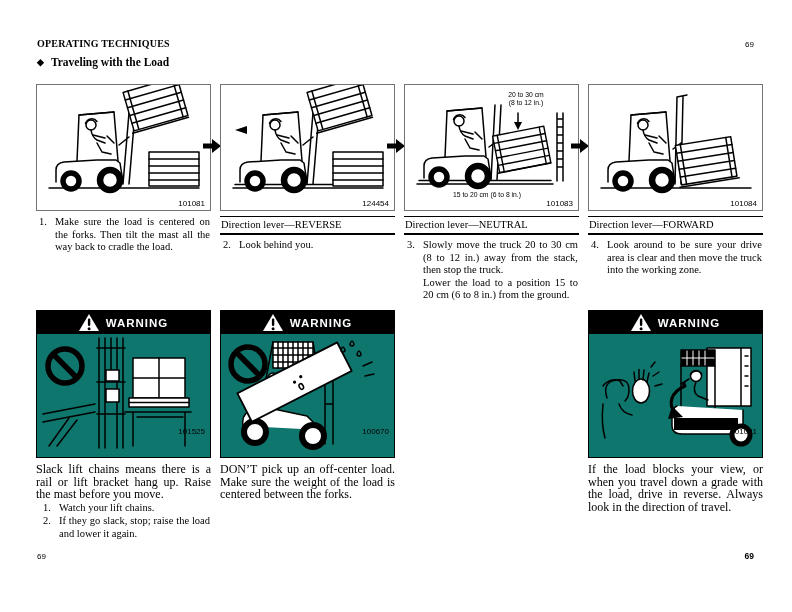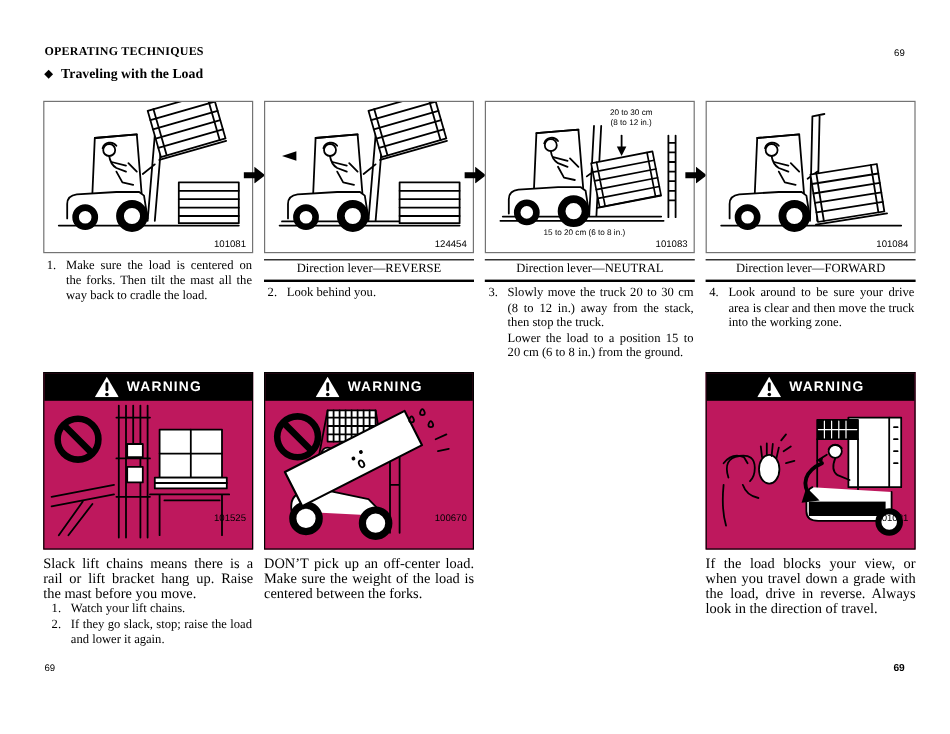--- a/index.html
+++ b/index.html
@@ -9,27 +9,27 @@
   .hdr-pagenum{position:absolute;right:38px;top:40px;font-family:"Liberation Sans",sans-serif;font-size:8px;}
   .hdr-sub{position:absolute;left:37px;top:56px;font-size:11.5px;font-weight:bold;text-align:center;}
   .hdr-sub .diamond{font-size:9px;margin-right:7px;position:relative;top:-1px;}
   .col{position:absolute;width:175px;}
   .c1{left:36px}.c2{left:220px}.c3{left:404px}.c4{left:588px}
   .steps{top:84px}.warns{top:310px}
   .panel{position:relative;border:1px solid #737373;height:125px;background:#fff;}
   .fig{position:absolute;right:5px;bottom:2px;font-family:"Liberation Sans",sans-serif;font-size:8px;}
   .cap{margin-top:5px;}
   .lever{border-top:1.5px solid #000;border-bottom:2px solid #000;font-size:10.5px;
-         padding:2px 1px 3px 1px;margin-bottom:4px;text-align:center;}
+         padding:2px 1px 3px 1px;margin-bottom:4px;}
   .li{display:flex;font-size:10.5px;line-height:12.6px;margin-top:1px;}
   .li .n{flex:none;width:16px;padding-left:3px;}
   .li .t{flex:1;text-align:justify;padding-right:1px;}
   .para{font-size:12px;line-height:12.6px;text-align:justify;}
   .plain{text-align:left;}
-  .warnpanel{position:relative;border:1px solid #000;height:146px;background:#be185d;}
+  .warnpanel{position:relative;border:1px solid #000;height:146px;background:#0f766e;}
   .warnhead{height:23px;background:#000;color:#fff;display:flex;align-items:center;justify-content:center;gap:7px;}
   .warnhead .wlabel{font-family:"Liberation Sans",sans-serif;font-weight:bold;font-size:11.5px;letter-spacing:1px;}
   .warnbody{position:relative;height:104px;}
   .flow-arrow{position:absolute;width:18px;height:14px;}
   .fa1{left:203px;top:139px}.fa2{left:387px;top:139px}.fa3{left:571px;top:139px}
   .ann{position:absolute;font-family:"Liberation Sans",sans-serif;font-size:6.8px;line-height:8px;text-align:center;}
   .ann-top{left:76px;top:6px;width:90px;}
   .ann-bottom{left:22px;top:106px;width:120px;}
   .ft-left{position:absolute;left:37px;top:552px;font-family:"Liberation Sans",sans-serif;font-size:8px;}
   .ft-right{position:absolute;right:38px;top:551px;font-family:"Liberation Sans",sans-serif;font-size:8.5px;font-weight:bold;}

